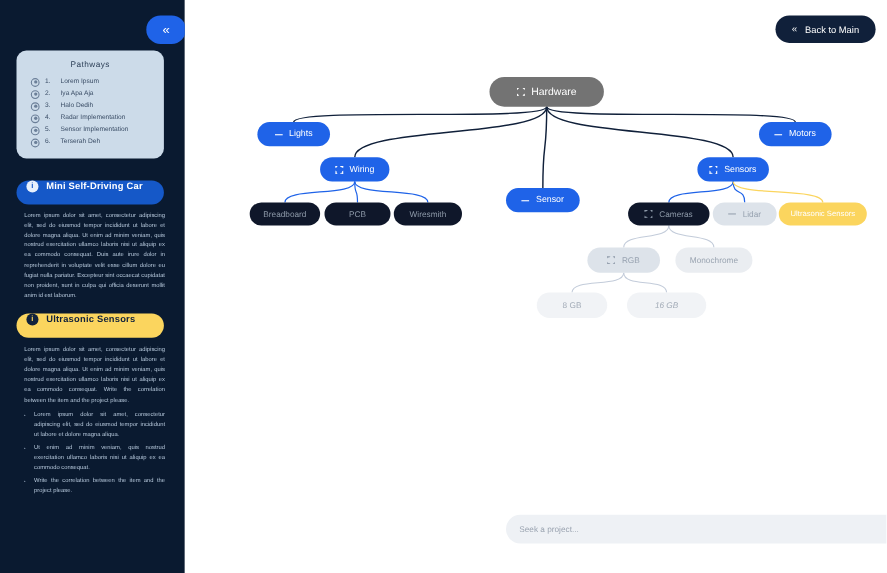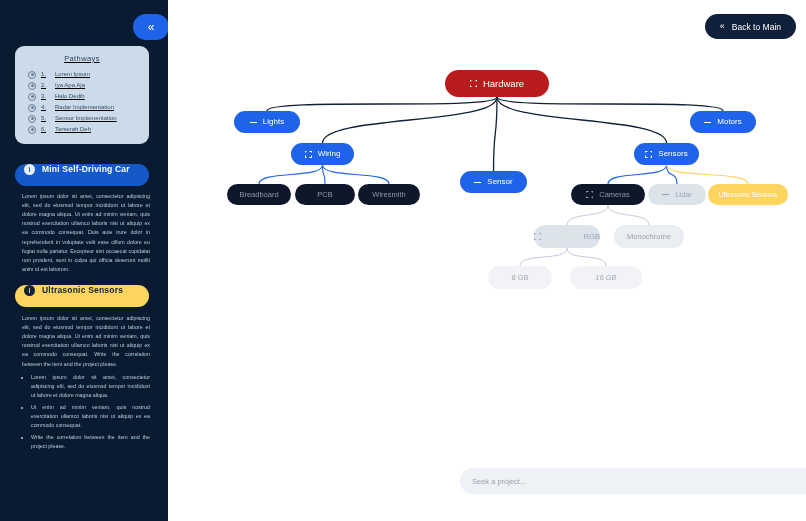--- a/index.html
+++ b/index.html
@@ -30,21 +30,20 @@
     cursor: pointer;
     z-index: 5;
   }
   .pathways-card {
     position: absolute;
     left: 15px; top: 46px;
     width: 134px;
     background: #ccdbe9;
     border-radius: 9px;
     padding: 8px 6px 9px 6px;
-    text-decoration: underline;
   }
   .pathways-title {
     text-align: center;
     font-size: 7.5px;
     color: #2c3f57;
     letter-spacing: .4px;
     margin-bottom: 6px;
   }
   .pw-item {
     display: flex; align-items: center;
@@ -144,21 +143,21 @@
   .ico-expand i.bl { left:0; bottom:0; border-right-color: transparent; border-top-color: transparent; }
   .ico-expand i.br { right:0; bottom:0; border-left-color: transparent; border-top-color: transparent; }
 
   
   .ico-minus { width: 7px; height: 7px; position: relative; }
   .ico-minus::before {
     content: ""; position: absolute; left: 0; top: 50%;
     width: 7px; height: 1px; margin-top: -0.5px; background: currentColor;
   }
 
-  .n-root  { background: #b91c1c; color: #ffffff; text-align: right; }
+  .n-root  { background: #737373; color: #ffffff; text-align: right; }
   .n-blue  { background: #1f63e8; color: #ffffff; }
   .n-gray  { background: #0f172a; color: #8d99a8; }
   .n-gray2 { background: #dde3ea; color: #97a2b0; }
   .n-gray3 { background: #eaedf1; color: #9aa4b1; text-align: right; }
   .n-gray4 { background: #f1f3f6; color: #a2abb7; }
   .n-amber { background: #fbd55e; color: #ffffff; }
 
   
   #bottombar {
     position: absolute;
@@ -361,21 +360,21 @@
         </div>
         <div class="node n-gray2" style="left: 480px; top: 184px; width: 58px; height: 21px; font-size: 7.5px; border-radius: 10.5px;">
           <span class="nicon">
             <span class="ico-minus"></span>
           </span>
           <span class="nlabel">Lidar</span>
         </div>
         <div class="node n-amber" style="left: 540px; top: 184px; width: 80px; height: 21px; font-size: 7px; border-radius: 10.5px;">
           <span class="nlabel">Ultrasonic Sensors</span>
         </div>
-        <div class="node n-gray2" style="left: 366px; top: 225px; width: 66px; height: 23px; font-size: 7.5px; border-radius: 11.5px; justify-content: space-between;">
+        <div class="node n-gray2" style="left: 366px; top: 225px; width: 66px; height: 23px; font-size: 7.5px; border-radius: 11.5px;">
           <span class="nicon">
             <span class="ico-expand">
               <i class="tl"></i>
               <i class="tr"></i>
               <i class="bl"></i>
               <i class="br"></i>
             </span>
           </span>
           <span class="nlabel">RGB</span>
         </div>

